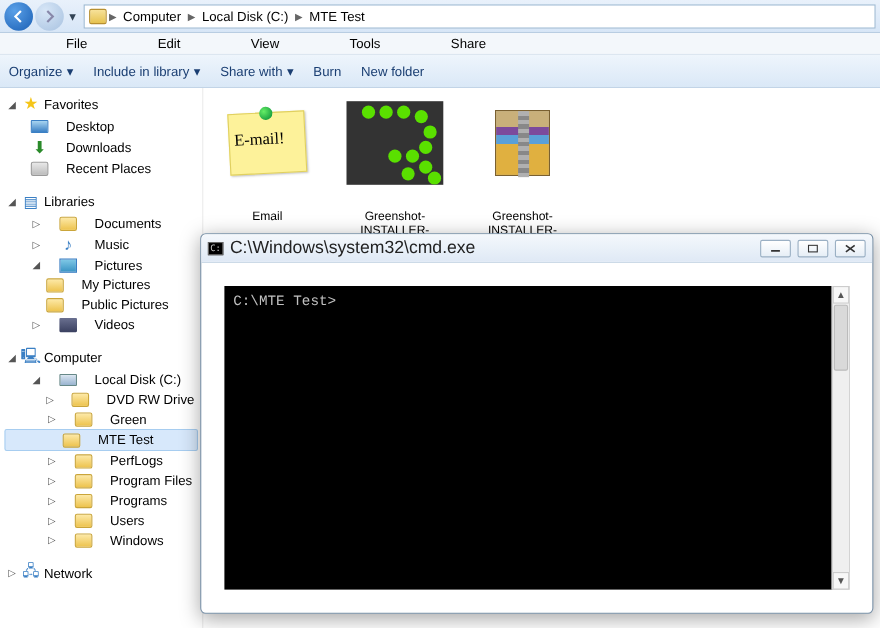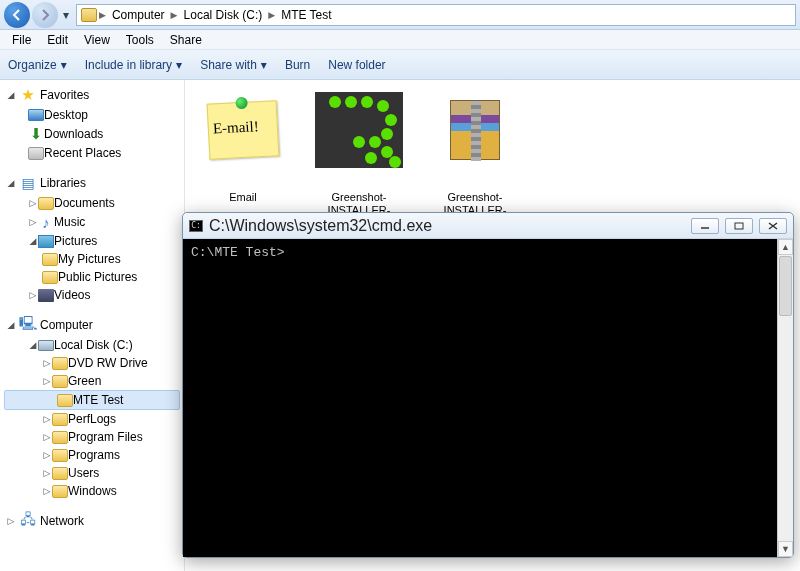--- a/index.html
+++ b/index.html
@@ -11,34 +11,34 @@
   .nav-back { background: radial-gradient(circle at 35% 30%, #5aa0e8, #1a5fb4); color:#fff; }
   .nav-fwd  { background: radial-gradient(circle at 35% 30%, #d7e6f7, #a8c2e0); color:#567; }
   .nav-drop { width:12px; display:flex; align-items:center; justify-content:center; color:#345; cursor:pointer; }
   .addr { flex:1; height:22px; margin-left:4px; background:#fff; border:1px solid #9bb8d3; display:flex; align-items:center; padding:0 4px; gap:2px; }
   .addr .folder-ico { width:16px; height:14px; background:linear-gradient(#f7e29a,#e6c24f); border:1px solid #b89030; border-radius:2px; }
   .crumb { padding:0 4px; cursor:pointer; }
   .crumb-sep { color:#666; font-size:9px; }
 
   
   .menubar { height: 20px; background:#f3f7fb; border-bottom:1px solid #dce6f0; display:flex; align-items:center; padding:0 4px; }
-  .menubar span { padding:2px 8px; cursor:pointer; }
+  .menubar span { padding:2px 8px; cursor:pointer;margin-left:48px; }
 
   
   .toolbar { height: 30px; background:linear-gradient(#eef5fc,#dae8f7); border-bottom:1px solid #c2d4e7; display:flex; align-items:center; padding:0 8px; gap:18px; }
   .tb-item { color:#1a3e72; cursor:pointer; display:flex; align-items:center; gap:4px; }
 
   
   .main { display:flex; height:calc(100% - 80px); }
   .nav { width:185px; background:#fff; border-right:1px solid #e5e5e5; overflow:hidden; padding-top:4px; }
   .content { flex:1; position:relative; background:#fff; }
 
   
   .nav-group-hdr { display:flex; align-items:center; gap:4px; padding:3px 8px 3px 6px; cursor:pointer; }
-  .nav-item { display:flex; align-items:center; gap:0; padding:2px 8px 2px 28px; cursor:pointer; white-space:nowrap; }
+  .nav-item { display:flex; align-items:center; gap:16px; padding:2px 8px 2px 28px; cursor:pointer; white-space:nowrap; }
   .nav-item.d2 { padding-left:42px; }
   .nav-item.d3 { padding-left:56px; }
   .nav-item.sel { background:#d7e8fb; border:1px solid #a7cdf0; border-radius:2px; margin:0 4px; padding-left:52px; }
   .tw { width:10px; text-align:center; color:#555; font-size:9px; display:inline-block; }
 
   .ico { width:16px; height:16px; display:inline-flex; align-items:center; justify-content:center; flex:0 0 16px; }
   .ico-folder { background:linear-gradient(#fde9a7,#edc34e); border:1px solid #caa53a; border-radius:2px; width:16px; height:13px; }
   .ico-star { color:#f5c518; font-size:15px; line-height:16px; }
   .ico-desktop { background:linear-gradient(#a8d4f0,#3a7fc4); border:1px solid #3a7fc4; width:16px; height:12px; border-radius:1px; }
   .ico-dl { color:#2a8a2a; font-size:15px; }
@@ -67,21 +67,21 @@
   .thumb-rar { width:50px; height:60px; background:linear-gradient(#c9b07a 0 25%, #7c4a9c 25% 38%, #5aa0d8 38% 52%, #e0b040 52% 100%); border:1px solid #7a6030; position:relative; }
   .thumb-rar::after { content:""; position:absolute; top:0; left:20px; width:10px; height:60px; background:repeating-linear-gradient(#b0b0b0 0 4px,#888 4px 8px); }
 
   
   .cmd { position:absolute; left:182px; top:212px; width:612px; height:346px; background:#fff; border:1px solid #7a92a9; border-radius:5px; box-shadow:0 4px 18px rgba(0,0,0,.35); display:flex; flex-direction:column; z-index:20; }
   .cmd-title { height:26px; background:linear-gradient(#f4f8fc,#dfe9f5); display:flex; align-items:center; padding:0 6px; gap:6px; border-bottom:1px solid #c7d6e5; border-radius:5px 5px 0 0; }
   .cmd-ico { width:14px; height:12px; background:#000; border:1px solid #666; display:flex; align-items:center; justify-content:center; color:#ccc; font-size:8px; font-family:monospace; }
   .cmd-title-txt { font-size:16px; color:#222; flex:1; }
   .cmd-btns { display:flex; gap:6px; }
   .cmd-btn { width:28px; height:16px; border:1px solid #9bb0c4; border-radius:2px; background:linear-gradient(#fff,#e6eef6); display:flex; align-items:center; justify-content:center; font-size:10px; color:#333; cursor:pointer; }
-  .cmd-body { flex:1; margin:0; background:#000; position:relative; display:flex; }
+  .cmd-body { flex:1; margin:21px; background:#000; position:relative; display:flex; }
   .cmd-text { flex:1; padding:6px 8px; color:#c0c0c0; font-family:"Consolas","Courier New",monospace; font-size:13px; white-space:pre; }
   .cmd-scroll { width:16px; background:#efefef; border-left:1px solid #ccc; position:relative; }
   .cmd-scroll .arrow { height:16px; display:flex; align-items:center; justify-content:center; font-size:9px; color:#555; background:#f7f7f7; border:1px solid #ccc; cursor:pointer; }
   .cmd-scroll .thumb { position:absolute; top:17px; left:1px; right:1px; height:60px; background:#d9d9d9; border:1px solid #bbb; border-radius:2px; }
   .cmd-scroll .arrow.dn { position:absolute; bottom:0; left:0; right:0; }
 </style>
 </head>
 <body>
 
 <div class="titlebar">

